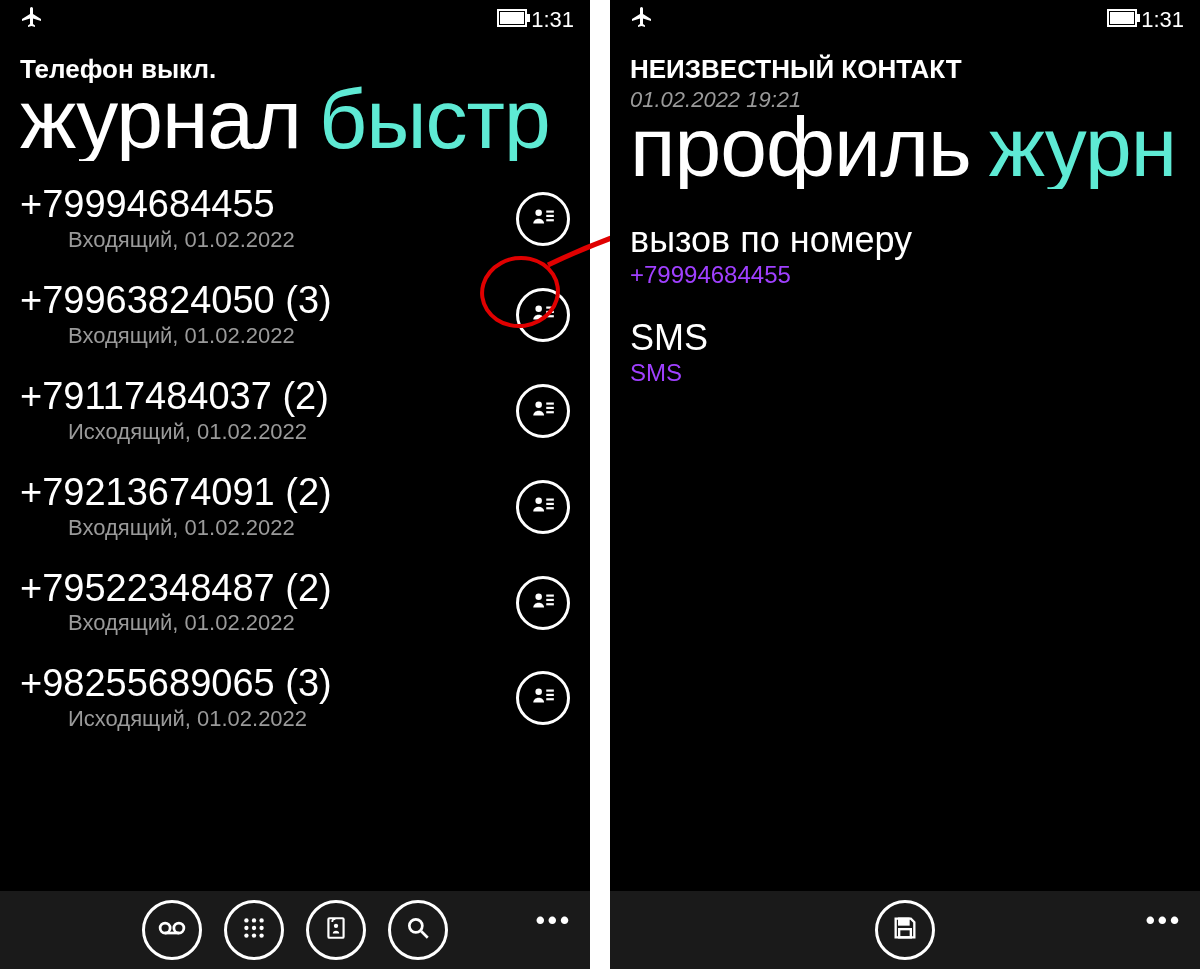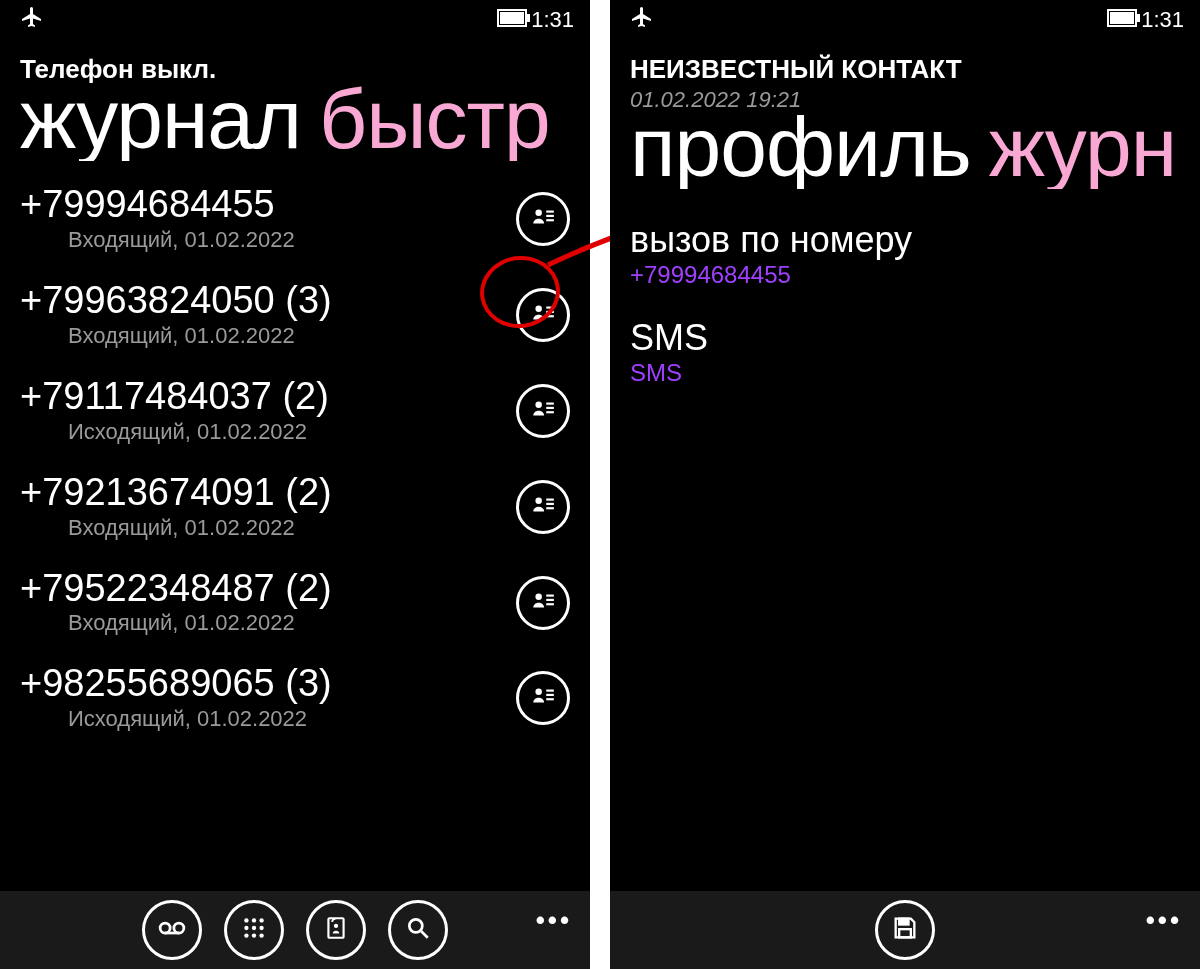--- a/index.html
+++ b/index.html
@@ -60,21 +60,21 @@
     overflow: hidden;
     line-height: 1.0;
     margin-top: -8px;
   }
   .pivot span {
     font-size: 84px;
     font-weight: 300;
     letter-spacing: -1px;
   }
   .pivot .active { color: #fff; }
-  .pivot .inactive { color: #f9a8d4; margin-left: 18px;}
+  .pivot .inactive { color: #5eead4; margin-left: 18px;}
   .list {
     flex: 1;
     overflow: hidden;
     padding: 24px 20px 0 20px;
   }
   .entry {
     display: flex;
     align-items: center;
     justify-content: space-between;
     margin-bottom: 28px;

